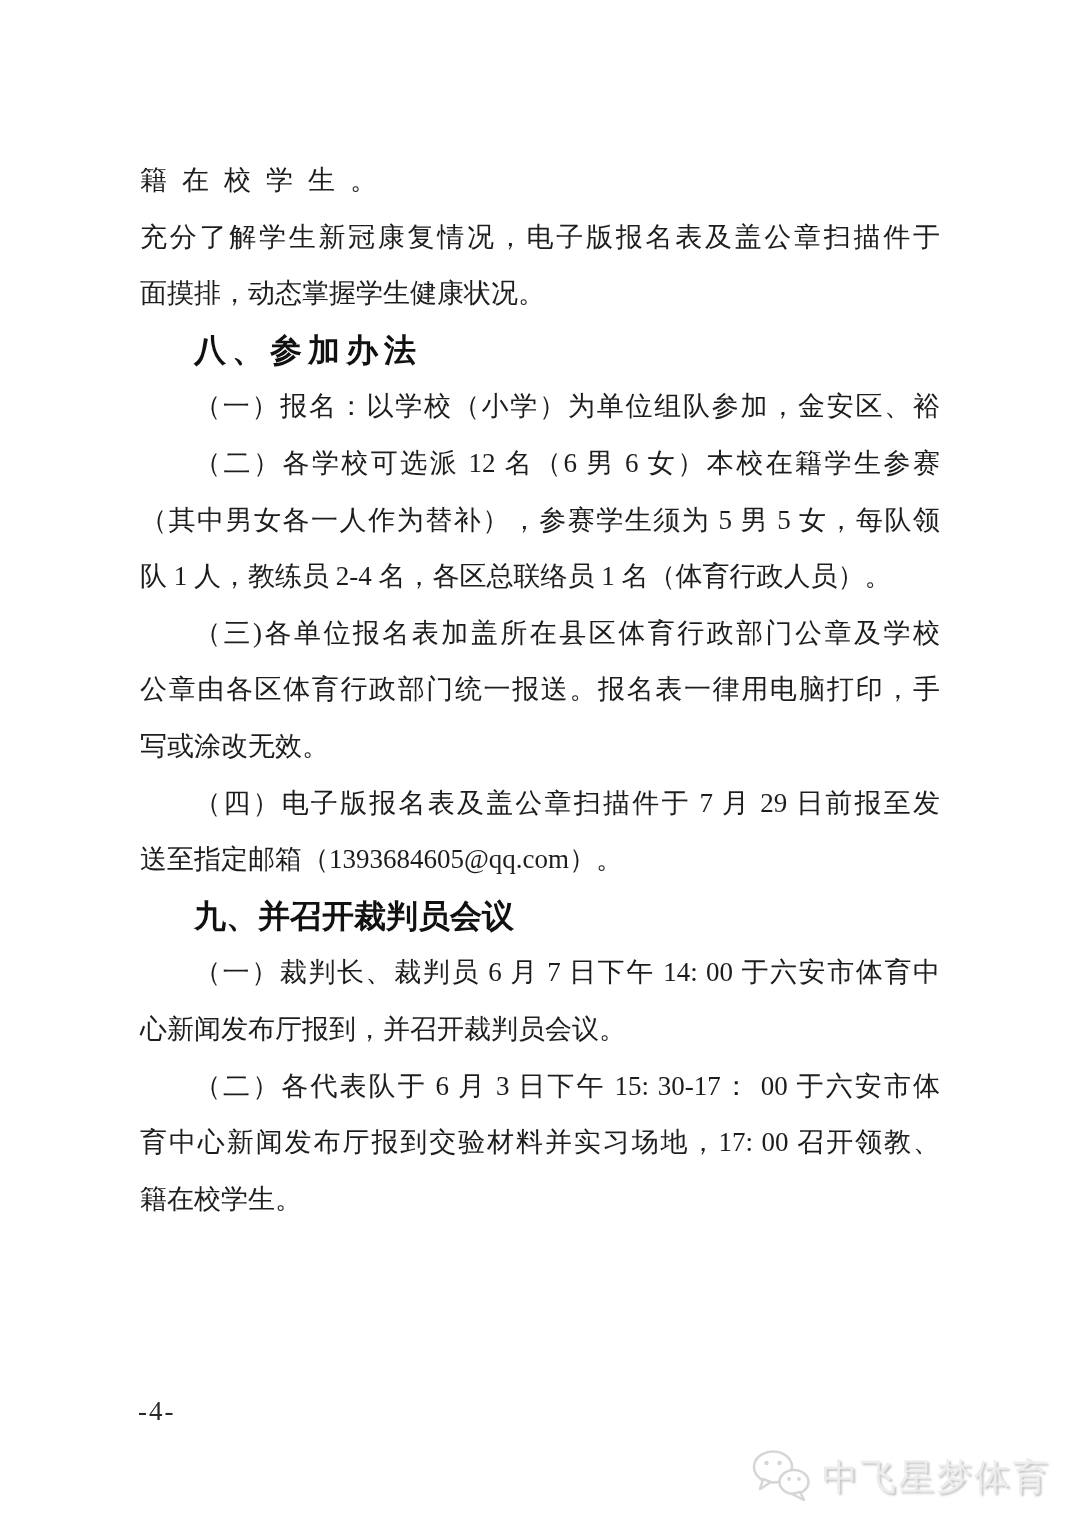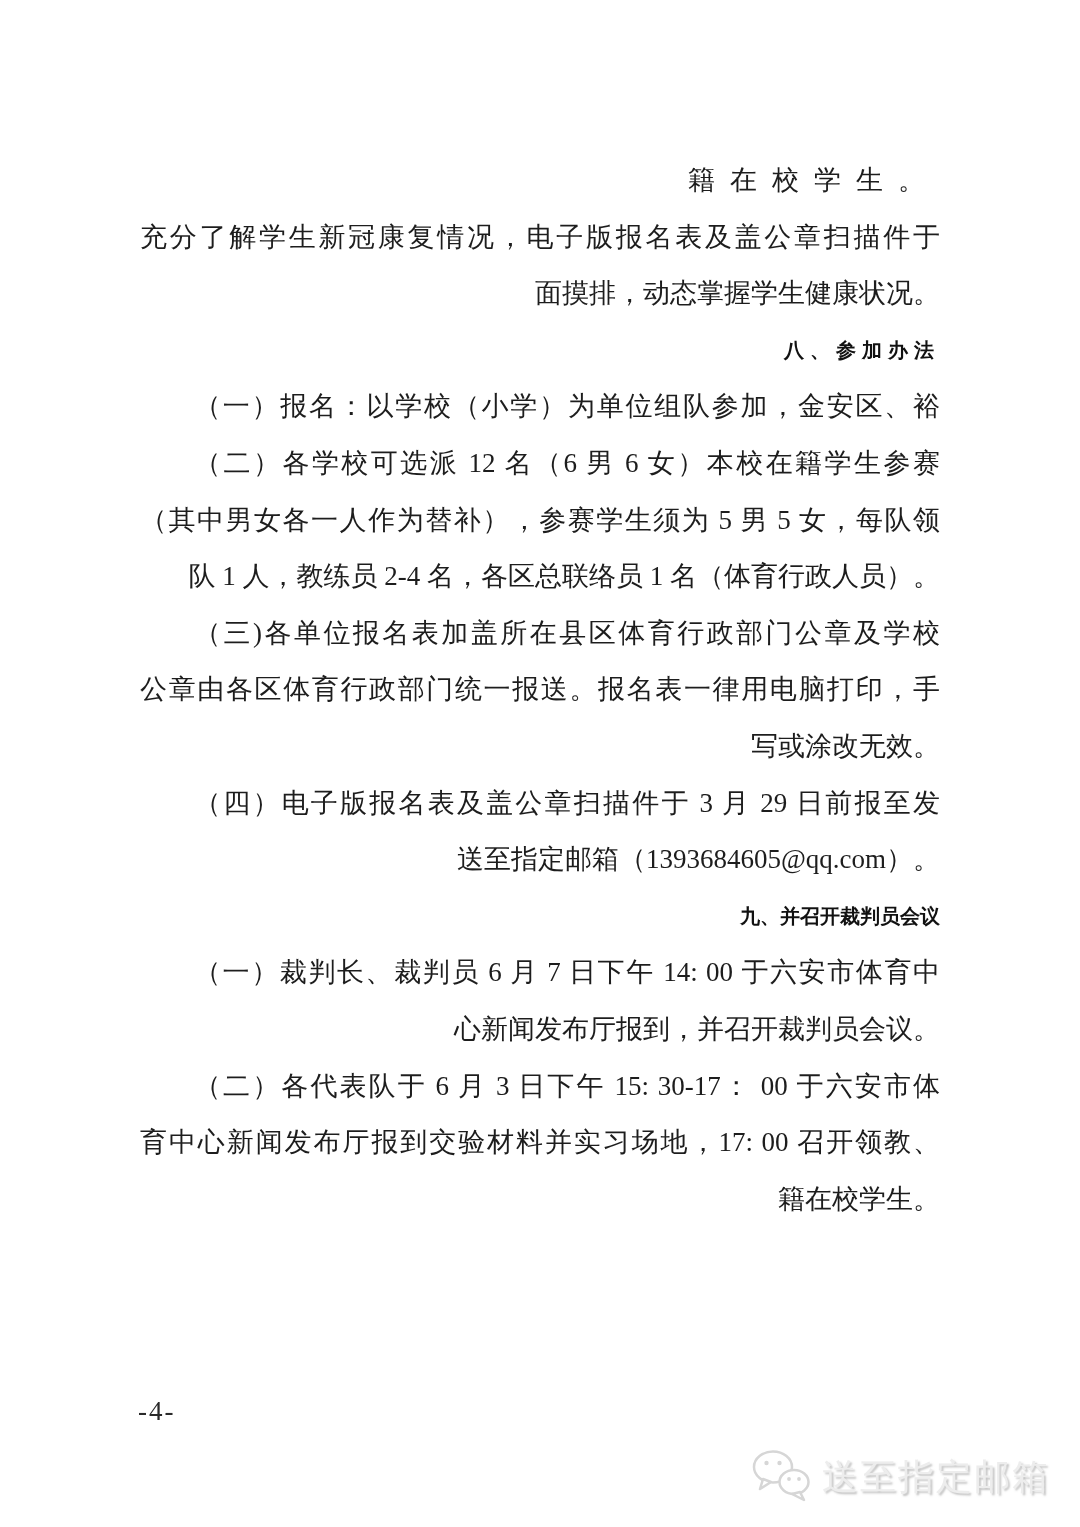--- a/index.html
+++ b/index.html
@@ -18,33 +18,33 @@
     position: absolute;
     left: 140px;
     top: 152px;
     width: 800px;
   }
   .line {
     height: 56.6px;
     line-height: 56.6px;
     font-size: 27px;
     color: var(--text-color, #1d1d1d);
-    text-align: right;
+    text-align: left;
     white-space: pre-wrap;
     overflow: visible;
   }
   .line.full {
     text-align: justify;
     text-align-last: justify;
   }
   .line.indent { padding-left: 54px; }
   .line.heading {
     font-family: "Liberation Sans", "DejaVu Sans", sans-serif;
     font-weight: 700;
-    font-size: 20px;
+    font-size: 32px;
     color: #111111;
   }
   .line.tracking-wide { letter-spacing: 15px; }
   .line.tracking-slight { letter-spacing: 6px; }
   .page-number {
     position: absolute;
     left: 138px;
     top: 1396px;
     font-size: 27px;
     letter-spacing: 2px;
@@ -78,21 +78,21 @@
       <div class="line full">充分了解学生新冠康复情况，电子版报名表及盖公章扫描件于</div>
       <div class="line end">面摸排，动态掌握学生健康状况。</div>
       <div class="line heading indent end tracking-slight">八、参加办法</div>
       <div class="line indent full">（一）报名：以学校（小学）为单位组队参加，金安区、裕</div>
       <div class="line indent full">（二）各学校可选派 12 名（6 男 6 女）本校在籍学生参赛</div>
       <div class="line full">（其中男女各一人作为替补），参赛学生须为 5 男 5 女，每队领</div>
       <div class="line end">队 1 人，教练员 2-4 名，各区总联络员 1 名（体育行政人员）。</div>
       <div class="line indent full">（三)各单位报名表加盖所在县区体育行政部门公章及学校</div>
       <div class="line full">公章由各区体育行政部门统一报送。报名表一律用电脑打印，手</div>
       <div class="line end">写或涂改无效。</div>
-      <div class="line indent full">（四）电子版报名表及盖公章扫描件于 3 月 29 日前报至发</div>
+      <div class="line indent full">（四）电子版报名表及盖公章扫描件于 7 月 29 日前报至发</div>
       <div class="line end">送至指定邮箱（1393684605@qq.com）。</div>
       <div class="line heading indent end">九、并召开裁判员会议</div>
       <div class="line indent full">（一）裁判长、裁判员 6 月 7 日下午 14: 00 于六安市体育中</div>
       <div class="line end">心新闻发布厅报到，并召开裁判员会议。</div>
       <div class="line indent full">（二）各代表队于 6 月 3 日下午 15: 30-17： 00 于六安市体</div>
       <div class="line full">育中心新闻发布厅报到交验材料并实习场地，17: 00 召开领教、</div>
       <div class="line end">籍在校学生。</div>
     </div>
 
   <div class="page-number">-4-</div>
@@ -107,16 +107,16 @@
           <path d="M50 44 L54 52 L42 46 Z" stroke-linejoin="round"></path>
         </g>
         <g fill="#d6d6d6">
           <circle cx="16.5" cy="15" r="2.2"></circle>
           <circle cx="29.5" cy="15" r="2.2"></circle>
           <circle cx="39" cy="31" r="1.9"></circle>
           <circle cx="49" cy="31" r="1.9"></circle>
         </g>
       </svg>
     </span>
-    <span class="watermark-text">送至指定邮箱</span>
+    <span class="watermark-text">中飞星梦体育</span>
   </div>
 
 </div>
 
 </body></html>

